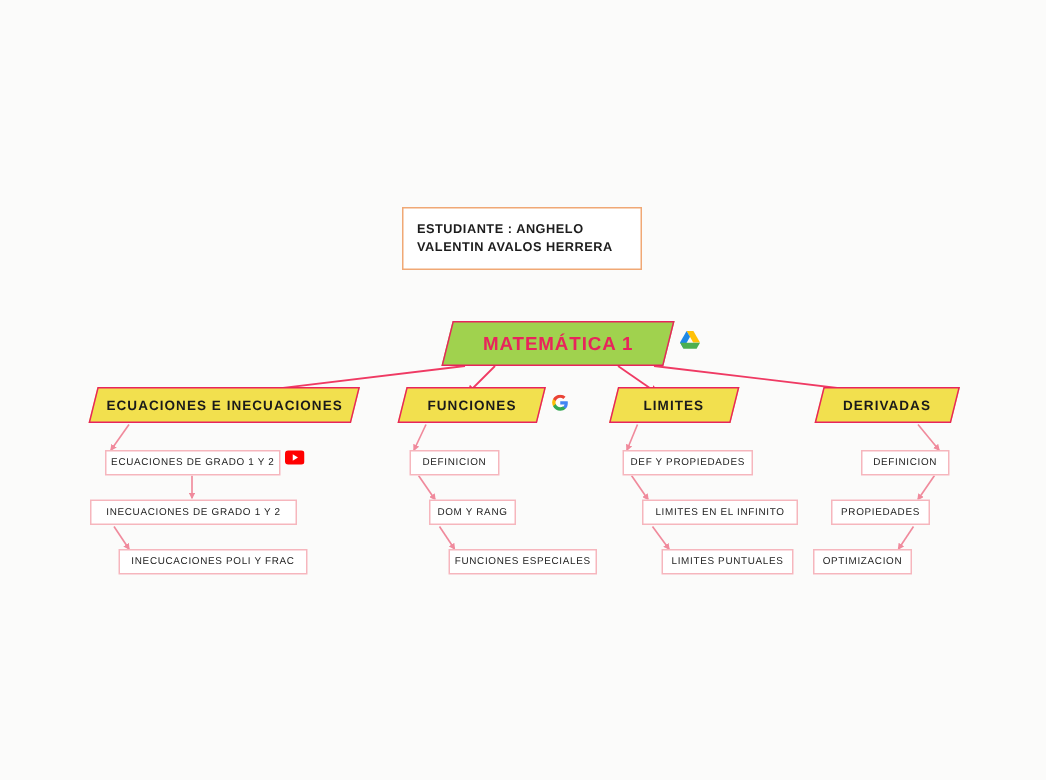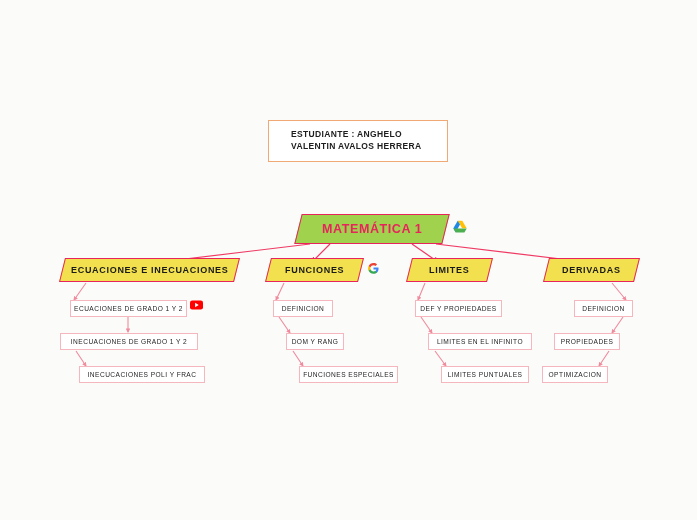--- a/index.html
+++ b/index.html
@@ -24,26 +24,26 @@
     top: 0;
     width: 697px;
     height: 520px;
     pointer-events: none;
   }
 
   
   .student-box {
     position: absolute;
     left: 268px;
-    top: 120px;
-    width: 180px;
+    top: 138px;
+    width: 160px;
     box-sizing: border-box;
     border: 1px solid #f0a875;
     background: #ffffff;
-    padding: 7px 9px 8px 22px;
+    padding: 7px 9px 8px 9px;
     font-size: 8.5px;
     font-weight: bold;
     letter-spacing: 0.35px;
     line-height: 1.45;
     color: #1d1d1d;
     white-space: pre-line;
   }
 
   
   .node {

